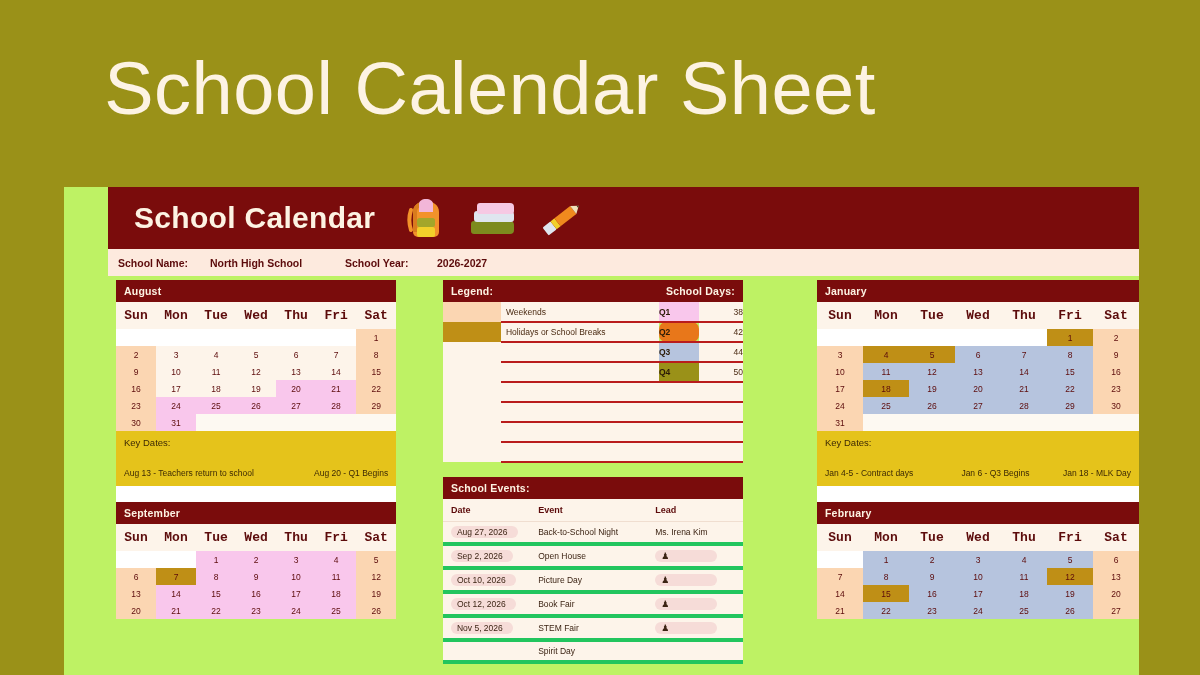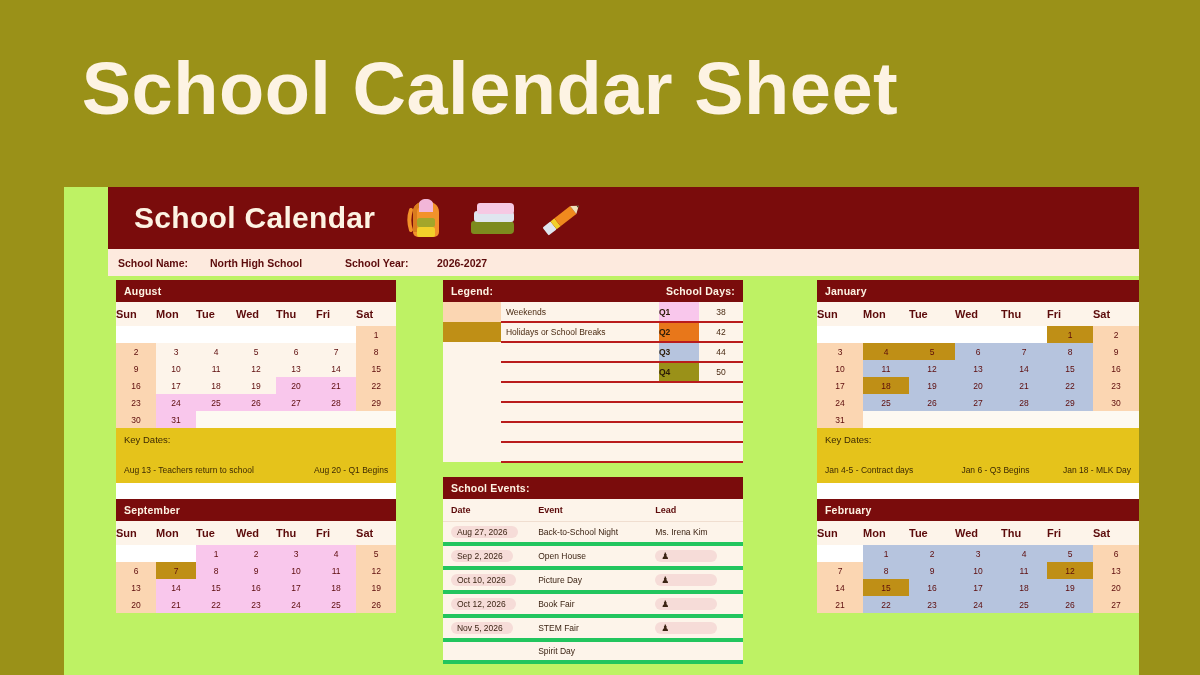--- a/index.html
+++ b/index.html
@@ -11,21 +11,21 @@
     position: relative;
   }
 
   
   .page-title {
     position: absolute;
     top: 52px; left: 0; width: 980px;
     text-align: center;
     color: #fdf3e3;
     font-size: 74px;
-    font-weight: 700;
+    font-weight: 400;
     letter-spacing: 0.5px;
     line-height: 1;
     white-space: nowrap;
   }
 
   
   .sheet {
     position: absolute;
     left: 64px; top: 187px;
     width: 1075px; height: 548px;
@@ -86,26 +86,27 @@
     color: #fdf3e3;
     font-size: 10.5px;
     font-weight: 700;
     padding: 5px 8px;
     letter-spacing: .2px;
   }
 
   
   .cal { width: 100%; border-collapse: collapse; table-layout: fixed; }
   .cal th {
-    font-size: 11px;
+    font-size: 13px;
     font-weight: 700;
     color: #5c0b0b;
     padding: 6px 0 6px;
     background: #fdf4ea;
-    text-align: left;
+    text-align: center;
+    font-family: Liberation Mono, monospace;
   }
   .cal td {
     font-size: 8.5px;
     color: #5c0b0b;
     text-align: center;
     height: 17px;
     background: #fdf4ea;
   }
   .wk  { background: #fbd6b2 !important; }
   .hol { background: #bf8f16 !important; }
@@ -135,21 +136,21 @@
     color: #4a2a12;
     padding-left: 5px;
   }
   .legend td.sw { width: 58px; padding: 0; border-bottom: none; }
   .legend td.lbl { width: 110px; }
   .legend td.pad { width: 48px; }
   .legend td.qn {
     width: 40px; font-weight: 700;
     font-size: 8.5px; color: #2b1b06; padding-left: 0;
   }
-  .legend td.qv { width: 44px; text-align: center; padding-left: 0; }
+  .legend td.qv { width: 44px; text-align: right; padding-left: 0; }
   .legend .sw div { height: 20px; width: 100%; }
 
   
   .mid-head { display: flex; align-items: flex-end; }
   .mid-head .bar { flex: 1; }
   .mid-head .bar.right { text-align: right; }
 
   
   .events { width: 100%; border-collapse: collapse; table-layout: fixed; background: #fdf4ea; }
   .events th {
@@ -378,21 +379,21 @@
               <td class="pad"></td>
               <td class="qn" style="background: rgb(249, 199, 236);">Q1</td>
               <td class="qv">38</td>
             </tr>
             <tr>
               <td class="sw">
                 <div style="background: rgb(191, 143, 22);"></div>
               </td>
               <td class="lbl">Holidays or School Breaks</td>
               <td class="pad"></td>
-              <td class="qn" style="background: rgb(232, 119, 26);">Q2</td>
+              <td class="qn" style="background: rgb(232, 119, 26); border-radius: 7px;">Q2</td>
               <td class="qv">42</td>
             </tr>
             <tr>
               <td class="sw"></td>
               <td class="lbl"></td>
               <td class="pad"></td>
               <td class="qn" style="background: rgb(182, 196, 222);">Q3</td>
               <td class="qv">44</td>
             </tr>
             <tr>

